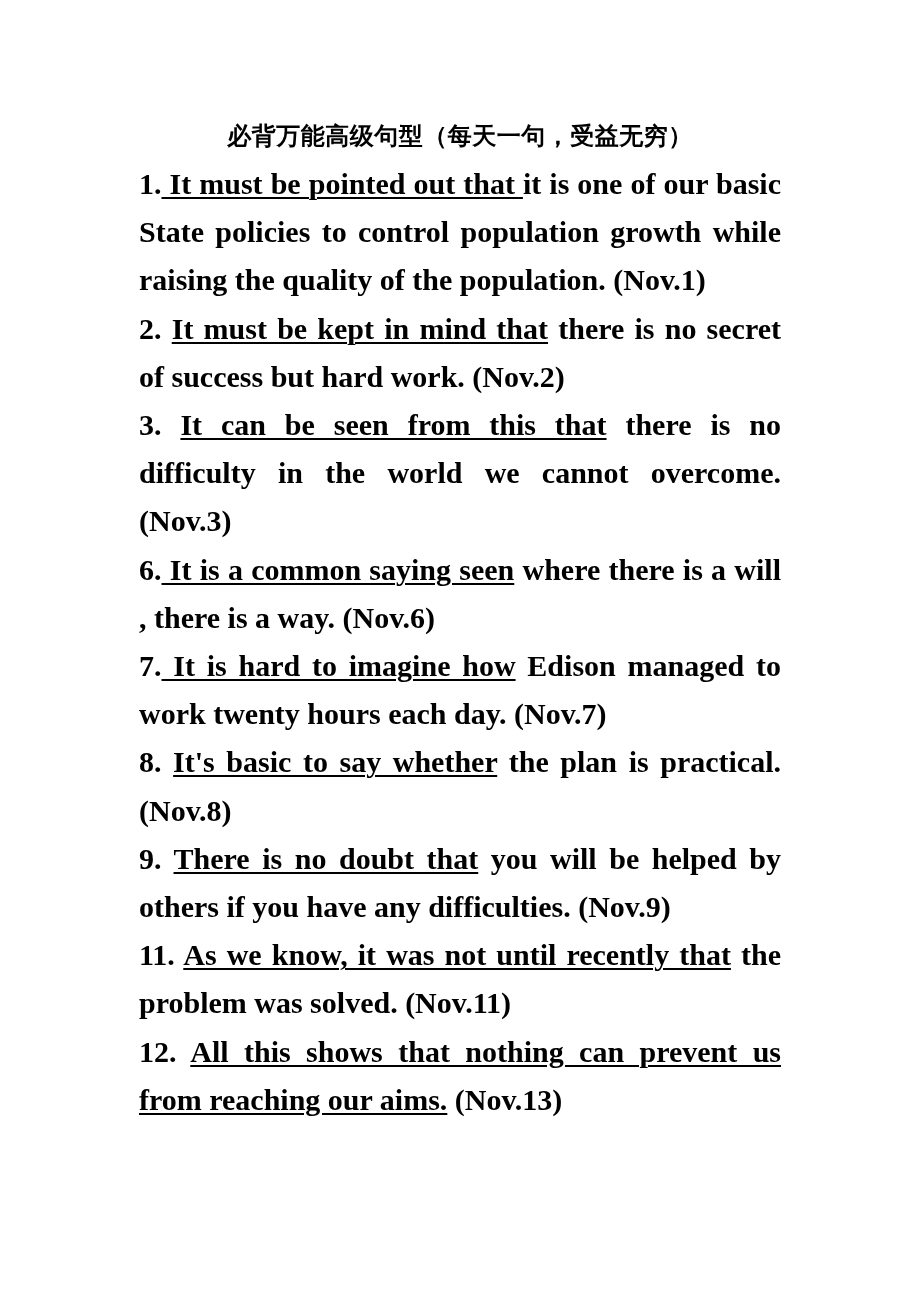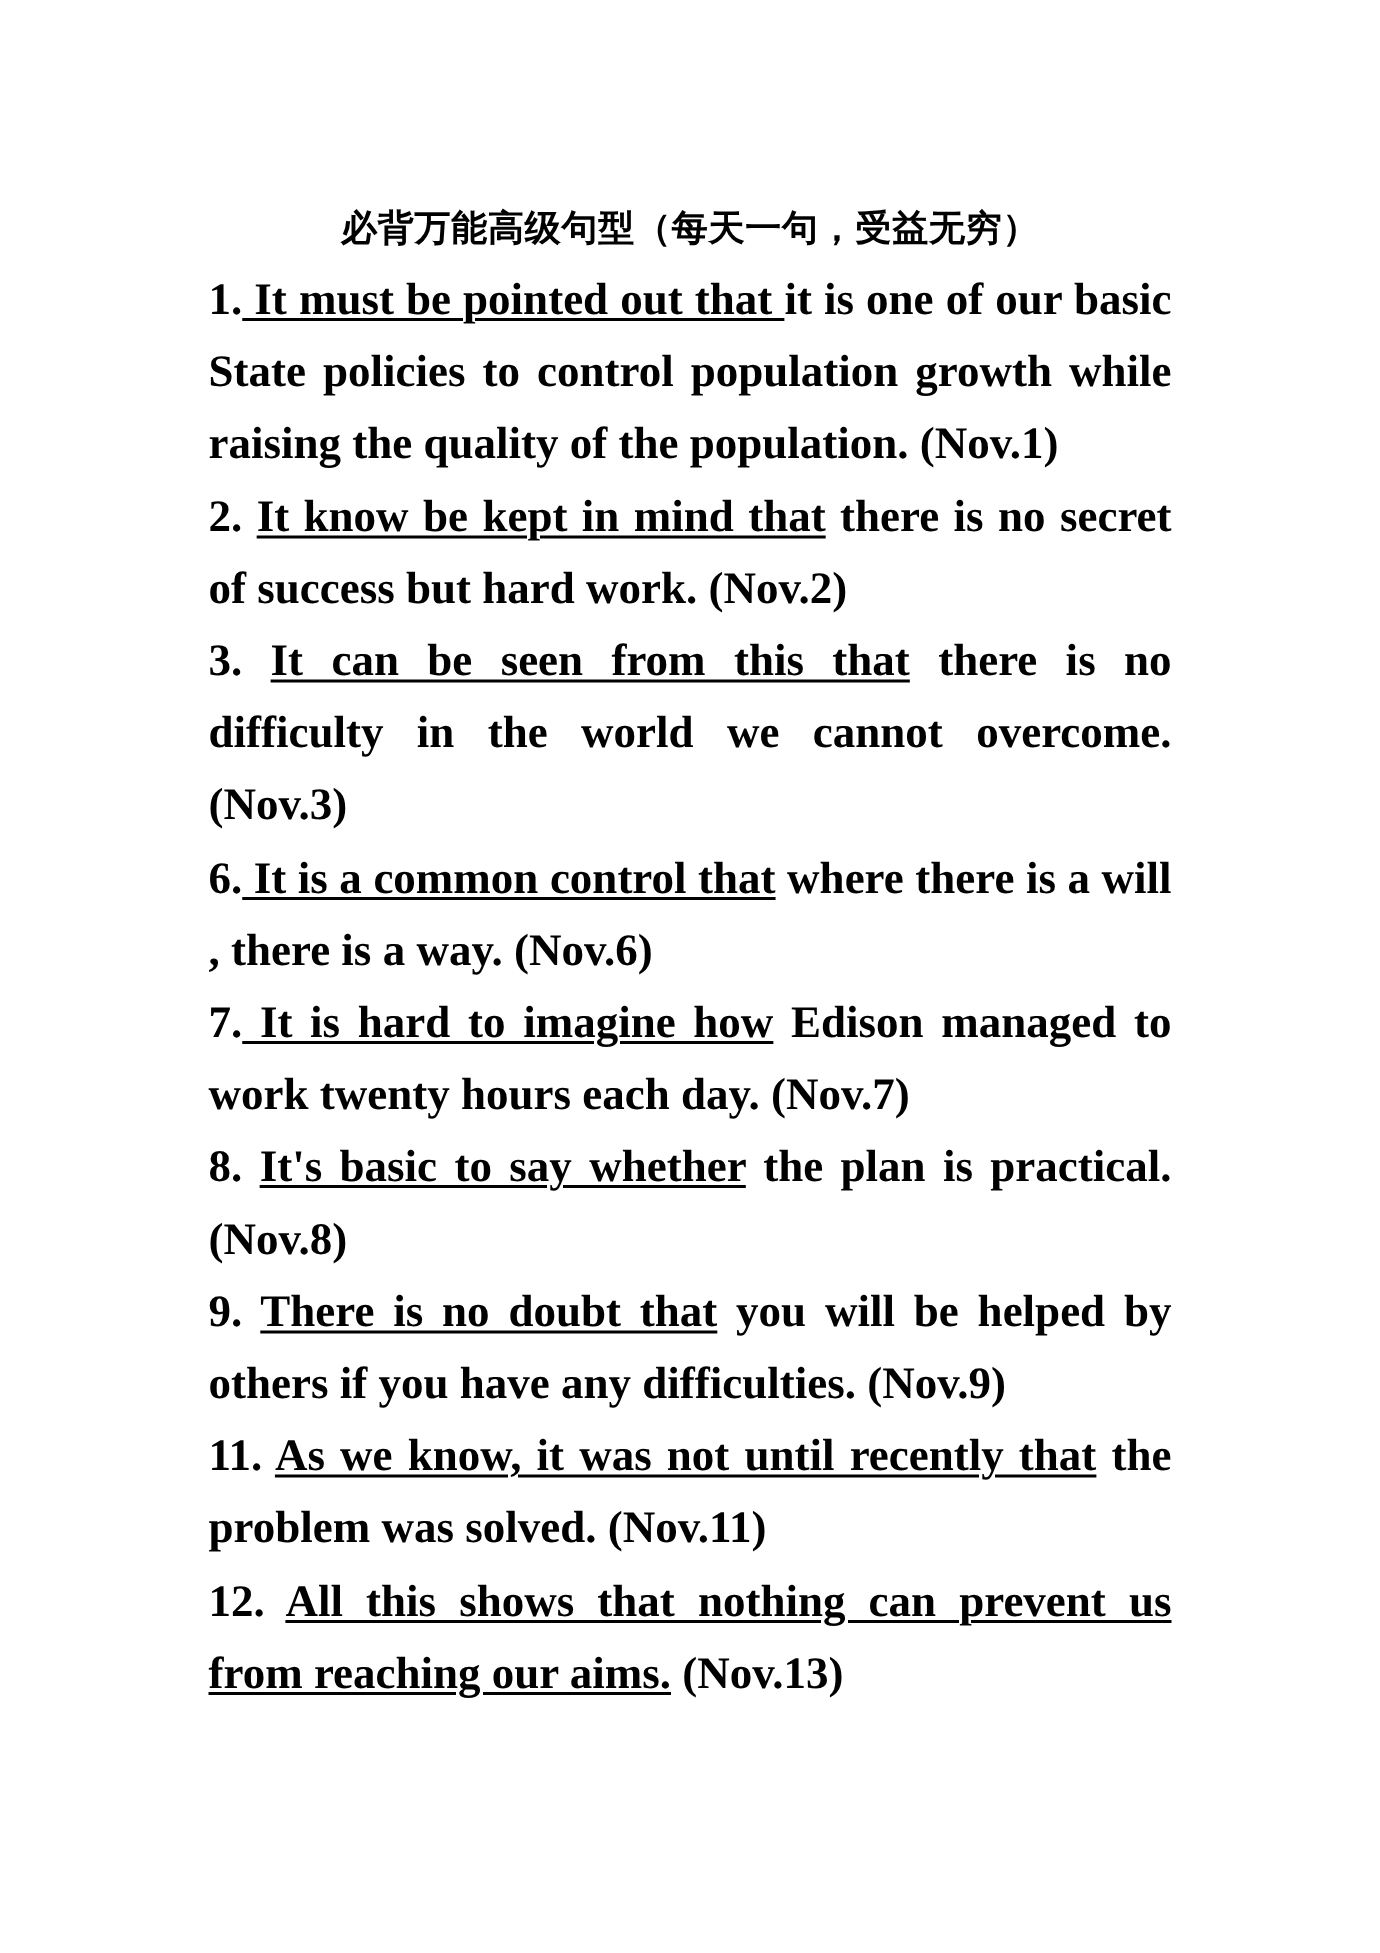--- a/index.html
+++ b/index.html
@@ -1,17 +1,17 @@
 <!DOCTYPE html>
 <html><head>
 <meta charset="utf-8">
 <style>
   html, body { margin: 0; padding: 0; background: #ffffff; }
   body { width: 920px; height: 1302px; position: relative; overflow: hidden; }
-  .page { position: absolute; left: 139px; top: 128px; width: 642px; }
+  .page { position: absolute; left: 139px; top: 112px; width: 642px; }
   .title {
     font-family: "DejaVu Sans", sans-serif;
     font-weight: bold;
     font-size: 24px;
     text-align: center;
     color: #000;
     height: 48px;
     line-height: 48px;
     margin: 0 0 0 0;
     letter-spacing: 0.5px;
@@ -29,22 +29,22 @@
   }
   .ul { text-decoration: underline; text-decoration-thickness: 2px; text-underline-offset: 3px; }
 </style>
 </head>
 <body>
 
 <div class="page">
   <div class="title">必背万能高级句型（每天一句，受益无穷）</div>
   <div class="items">
     <p class="item"><span>1.</span><span class="ul"> It must be pointed out that </span><span>it is one of our basic State policies to control population growth while raising the quality of the population. (Nov.1)</span></p>
-    <p class="item"><span>2. </span><span class="ul">It know be kept in mind that</span><span> there is no secret of success but hard work. (Nov.2)</span></p>
+    <p class="item"><span>2. </span><span class="ul">It must be kept in mind that</span><span> there is no secret of success but hard work. (Nov.2)</span></p>
     <p class="item"><span>3. </span><span class="ul">It can be seen from this that</span><span> there is no difficulty in the world we cannot overcome. (Nov.3)</span></p>
-    <p class="item"><span>6.</span><span class="ul"> It is a common control that</span><span> where there is a will , there is a way. (Nov.6)</span></p>
+    <p class="item"><span>6.</span><span class="ul"> It is a common saying seen</span><span> where there is a will , there is a way. (Nov.6)</span></p>
     <p class="item"><span>7.</span><span class="ul"> It is hard to imagine how</span><span> Edison managed to work twenty hours each day. (Nov.7)</span></p>
     <p class="item"><span>8. </span><span class="ul">It's basic to say whether</span><span> the plan is practical. (Nov.8)</span></p>
     <p class="item"><span>9. </span><span class="ul">There is no doubt that</span><span> you will be helped by others if you have any difficulties. (Nov.9)</span></p>
     <p class="item"><span>11. </span><span class="ul">As we know, it was not until recently that</span><span> the problem was solved. (Nov.11)</span></p>
     <p class="item"><span>12. </span><span class="ul">All this shows that nothing can prevent us from reaching our aims.</span><span> (Nov.13)</span></p>
   </div>
 </div>
 
 </body></html>

